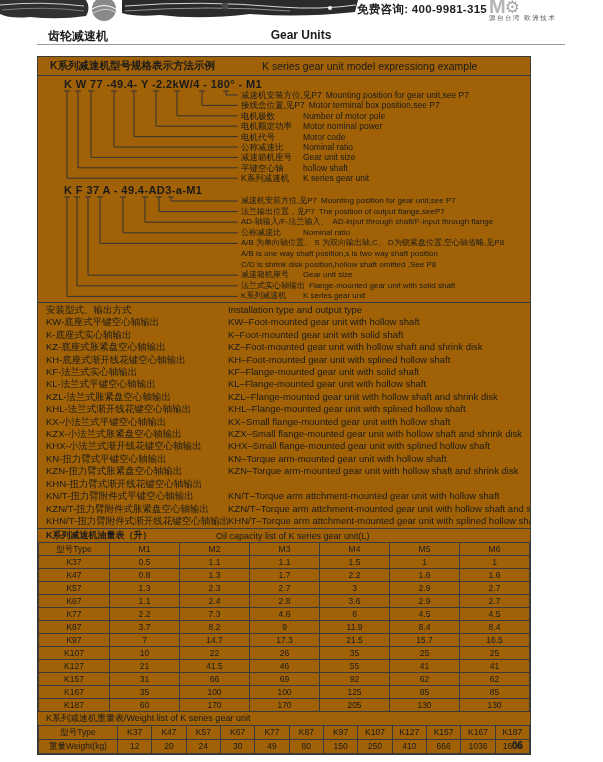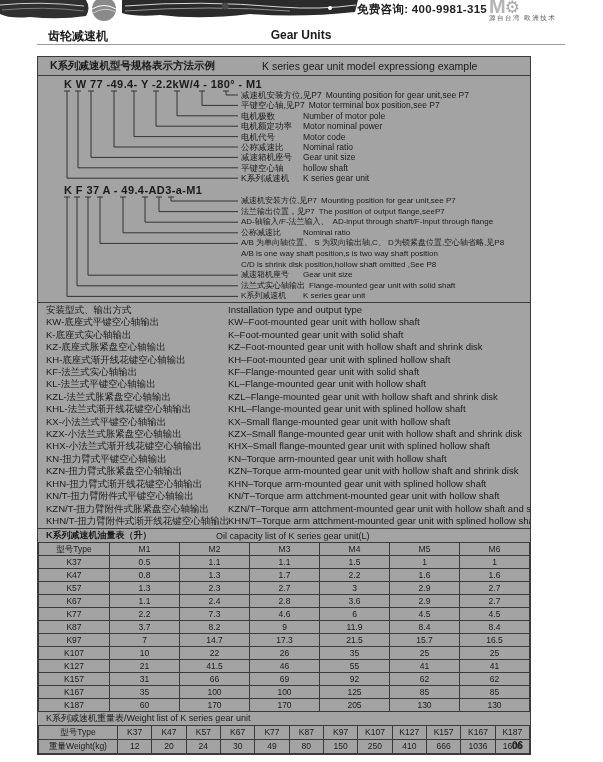--- a/index.html
+++ b/index.html
@@ -9,21 +9,21 @@
   .band{position:absolute;left:0;top:0;width:358px;height:22px;}
   .phone{position:absolute;left:357px;top:2px;font-size:11.5px;font-weight:bold;color:#222;letter-spacing:0.3px;}
   .logo{position:absolute;left:489px;top:-4px;font-weight:bold;color:#b5b5b5;font-size:20px;line-height:20px;letter-spacing:-1px;}
   .logo .logo-gear{font-size:17px;color:#a8a8a8;}
   .tagline{position:absolute;left:489px;top:14px;font-size:6.5px;color:#555;letter-spacing:1.5px;white-space:nowrap;}
   
   .hdr-row{position:absolute;left:37px;top:27px;width:528px;height:17px;border-bottom:1px solid #9a9a9a;}
   .hdr-cn{position:absolute;left:11px;top:1px;font-size:12px;font-weight:bold;}
   .hdr-en{position:absolute;left:0;right:0;top:1px;text-align:center;font-size:12px;font-weight:bold;}
   
-  .main-box{position:absolute;left:37px;top:56px;width:492px;border:1px solid #3a3a3a;background:#a3a3a3;}
+  .main-box{position:absolute;left:37px;top:56px;width:492px;border:1px solid #3a3a3a;background:#a16207;}
   .title-row{display:flex;height:18px;align-items:center;border-bottom:1px solid #3a3a3a;}
   .title-cn{flex:0 0 212px;padding-left:12px;font-size:10.5px;font-weight:bold;white-space:nowrap;}
   .title-en{font-size:10.5px;white-space:nowrap;}
   
   .diagrams{position:relative;height:226px;border-bottom:1px solid #3a3a3a;overflow:hidden;}
   .diag{position:absolute;left:0;right:0;}
   .diag1{top:2px;height:106px;}
   .diag2{top:108px;height:118px;}
   .code{position:absolute;left:26px;top:0;font-size:11px;font-weight:bold;letter-spacing:0.4px;white-space:nowrap;}
   .conn{position:absolute;left:0;top:12px;}
@@ -101,21 +101,21 @@
           <polyline points="29,1 29,88.2 200,88.2"></polyline>
         </svg>
         <div class="dlabels">
 
             <div class="d-row">
               <span class="lbl-cn">减速机安装方位,见P7</span>
               <span class="lbl-en">Mounting position for gear unit,see P7</span>
             </div>
 
             <div class="d-row">
-              <span class="lbl-cn">平键空心轴,见P7</span>
+              <span class="lbl-cn">接线盒位置,见P7</span>
               <span class="lbl-en">Motor terminal box position,see P7</span>
             </div>
 
             <div class="d-row">
               <span class="lbl-cn">电机极数</span>
               <span class="lbl-en">Number of motor pole</span>
             </div>
 
             <div class="d-row">
               <span class="lbl-cn">电机额定功率</span>
@@ -285,21 +285,20 @@
           <span class="inst-en">KN–Torque arm-mounted gear unit with hollow  shaft</span>
         </div>
 
         <div class="inst-row">
           <span class="inst-cn">KZN-扭力臂式胀紧盘空心轴输出</span>
           <span class="inst-en">KZN–Torque arm-mounted gear unit with hollow shaft and shrink disk</span>
         </div>
 
         <div class="inst-row">
           <span class="inst-cn">KHN-扭力臂式渐开线花键空心轴输出</span>
-          <span class="inst-en">KHN–Torque arm-mounted gear unit with splined hollow  shaft</span>
         </div>
 
         <div class="inst-row">
           <span class="inst-cn">KN/T-扭力臂附件式平键空心轴输出</span>
           <span class="inst-en">KN/T–Torque arm attchment-mounted  gear unit with hollow  shaft</span>
         </div>
 
         <div class="inst-row">
           <span class="inst-cn">KZN/T-扭力臂附件式胀紧盘空心轴输出</span>
           <span class="inst-en">KZN/T–Torque arm attchment-mounted gear unit with hollow shaft and shrink disk</span>

